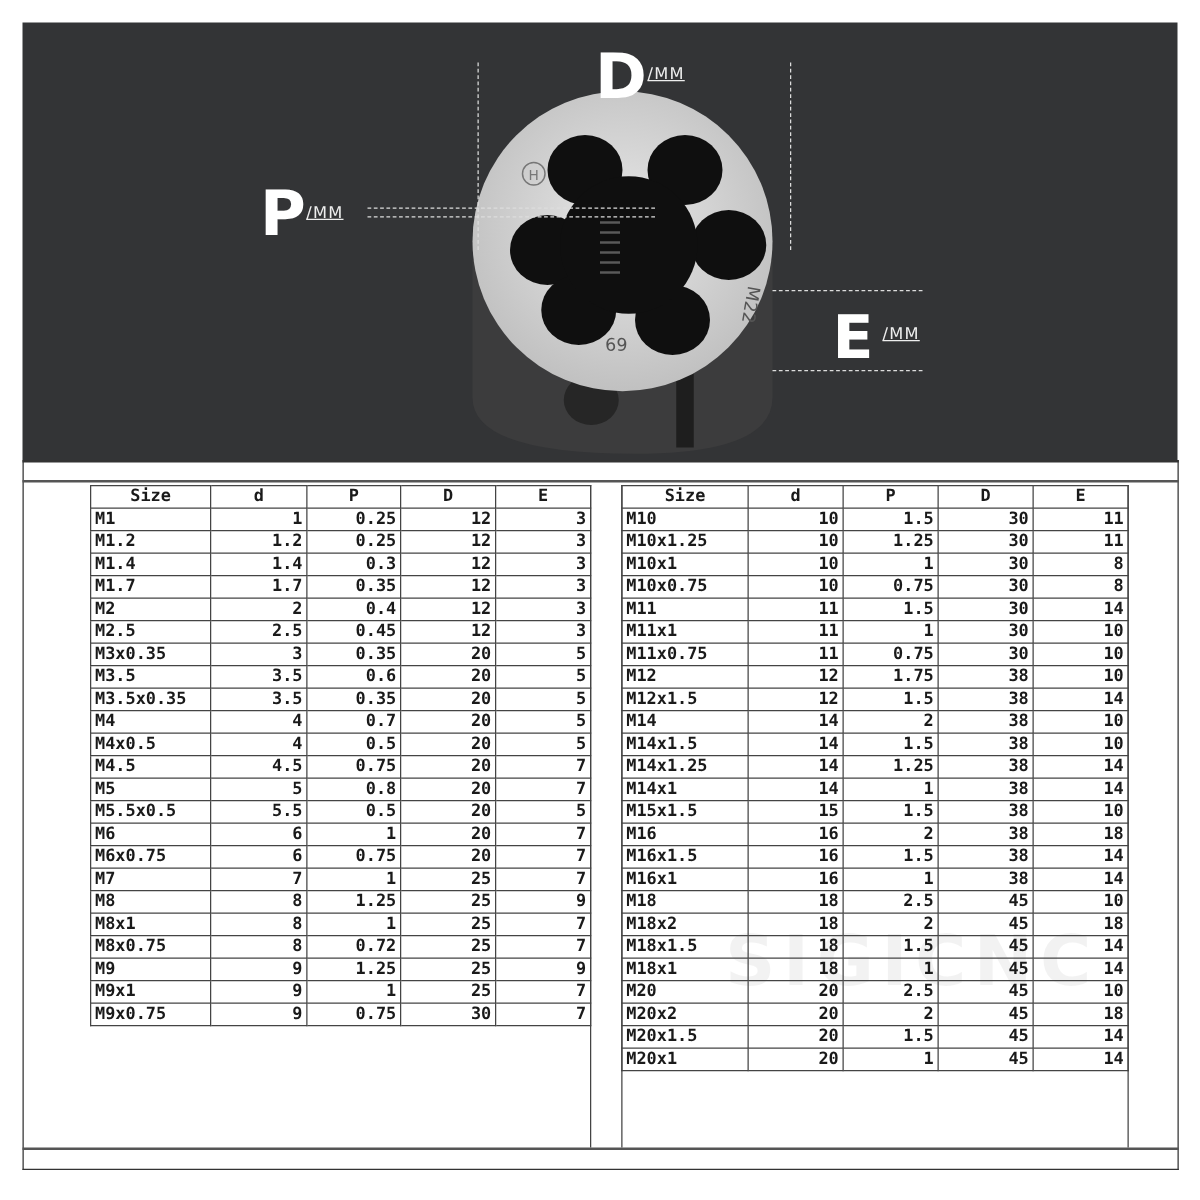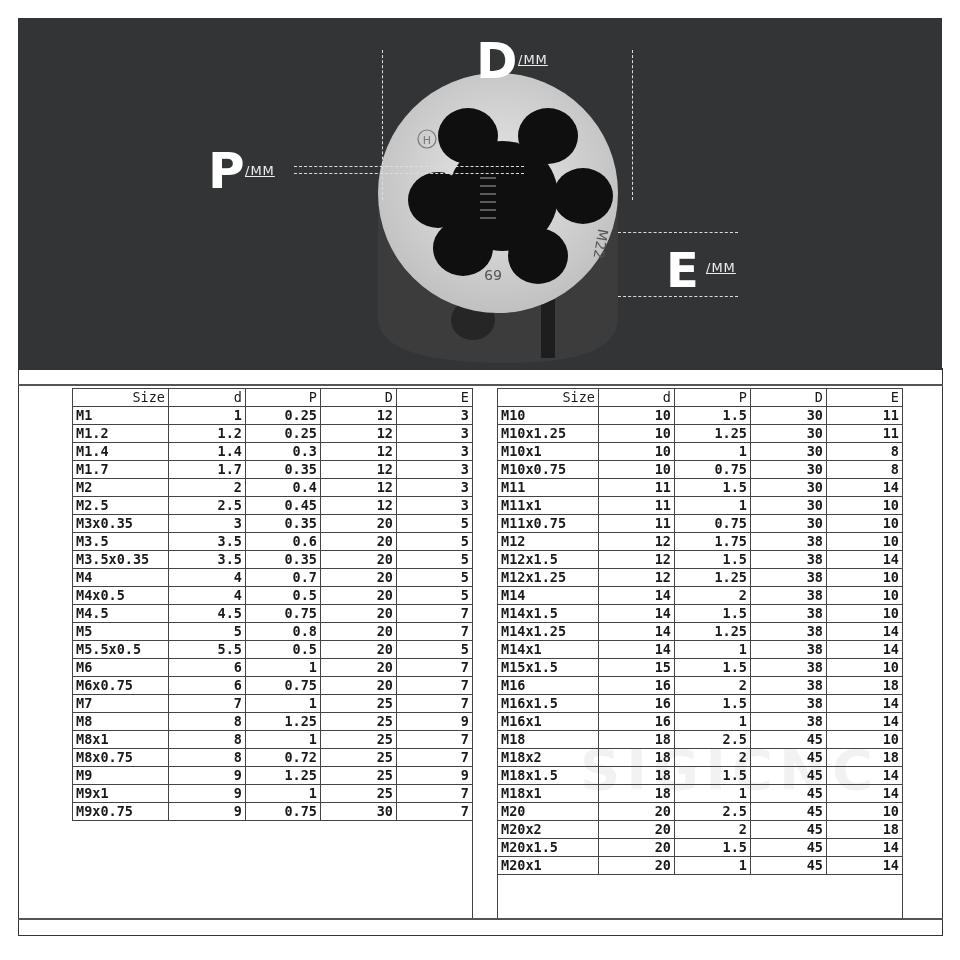--- a/index.html
+++ b/index.html
@@ -5,21 +5,21 @@
   html,body{margin:0;padding:0;background:#ffffff;}
   body{width:960px;height:960px;position:relative;overflow:hidden;font-family:"DejaVu Sans Mono","Liberation Mono",monospace;}
   .photo{position:absolute;left:18px;top:18px;width:924px;height:350px;background:#333436;overflow:hidden;}
   .frame{position:absolute;left:18px;top:368px;width:925px;height:568px;border:1.5px solid #333;border-top:none;box-sizing:border-box;background:#fff;}
   .frame-topline{position:absolute;left:18px;top:368px;width:925px;height:2px;background:#333;}
   .frame-bar{position:absolute;left:18px;top:384px;width:925px;height:2px;background:#555;}
   .frame-botbar{position:absolute;left:18px;top:918px;width:925px;height:2px;background:#555;}
   table.spec{position:absolute;border-collapse:collapse;font-size:13.5px;font-weight:bold;color:#1a1a1a;table-layout:fixed;}
   table.spec td{border:1px solid #444;height:17px;padding:0 3px;line-height:17px;white-space:nowrap;overflow:hidden;}
   table.spec td.num{text-align:right;}
-  table.spec tr.head td{text-align:right;font-weight:normal;}
+  table.spec tr.head td{text-align:center;font-weight:bold;}
   #tbl-left{left:72px;top:388px;}
   #tbl-right{left:497px;top:388px;}
   .emptycol{position:absolute;top:388px;height:530px;border-left:1px solid #444;border-right:1px solid #444;}
   .lbl{position:absolute;color:#fff;font-family:"DejaVu Sans","Liberation Sans",sans-serif;font-weight:bold;}
   .unit{position:absolute;color:#eee;font-family:"DejaVu Sans","Liberation Sans",sans-serif;font-size:13px;letter-spacing:1px;text-decoration:underline;}
   .dash-v{position:absolute;border-left:1.5px dashed #ddd;}
   .dash-h{position:absolute;border-top:1.5px dashed #ddd;}
   .watermark{position:absolute;left:580px;top:737px;font-family:"DejaVu Sans","Liberation Sans",sans-serif;font-size:56px;font-weight:bold;color:rgba(0,0,0,0.05);letter-spacing:6px;}
 </style>
 </head>
@@ -341,27 +341,20 @@
         <td class="num">10</td>
       </tr>
       <tr>
         <td>M12x1.5</td>
         <td class="num">12</td>
         <td class="num">1.5</td>
         <td class="num">38</td>
         <td class="num">14</td>
       </tr>
       <tr>
-        <td>M12x1.25</td>
-        <td class="num">12</td>
-        <td class="num">1.25</td>
-        <td class="num">38</td>
-        <td class="num">10</td>
-      </tr>
-      <tr>
         <td>M14</td>
         <td class="num">14</td>
         <td class="num">2</td>
         <td class="num">38</td>
         <td class="num">10</td>
       </tr>
       <tr>
         <td>M14x1.5</td>
         <td class="num">14</td>
         <td class="num">1.5</td>

